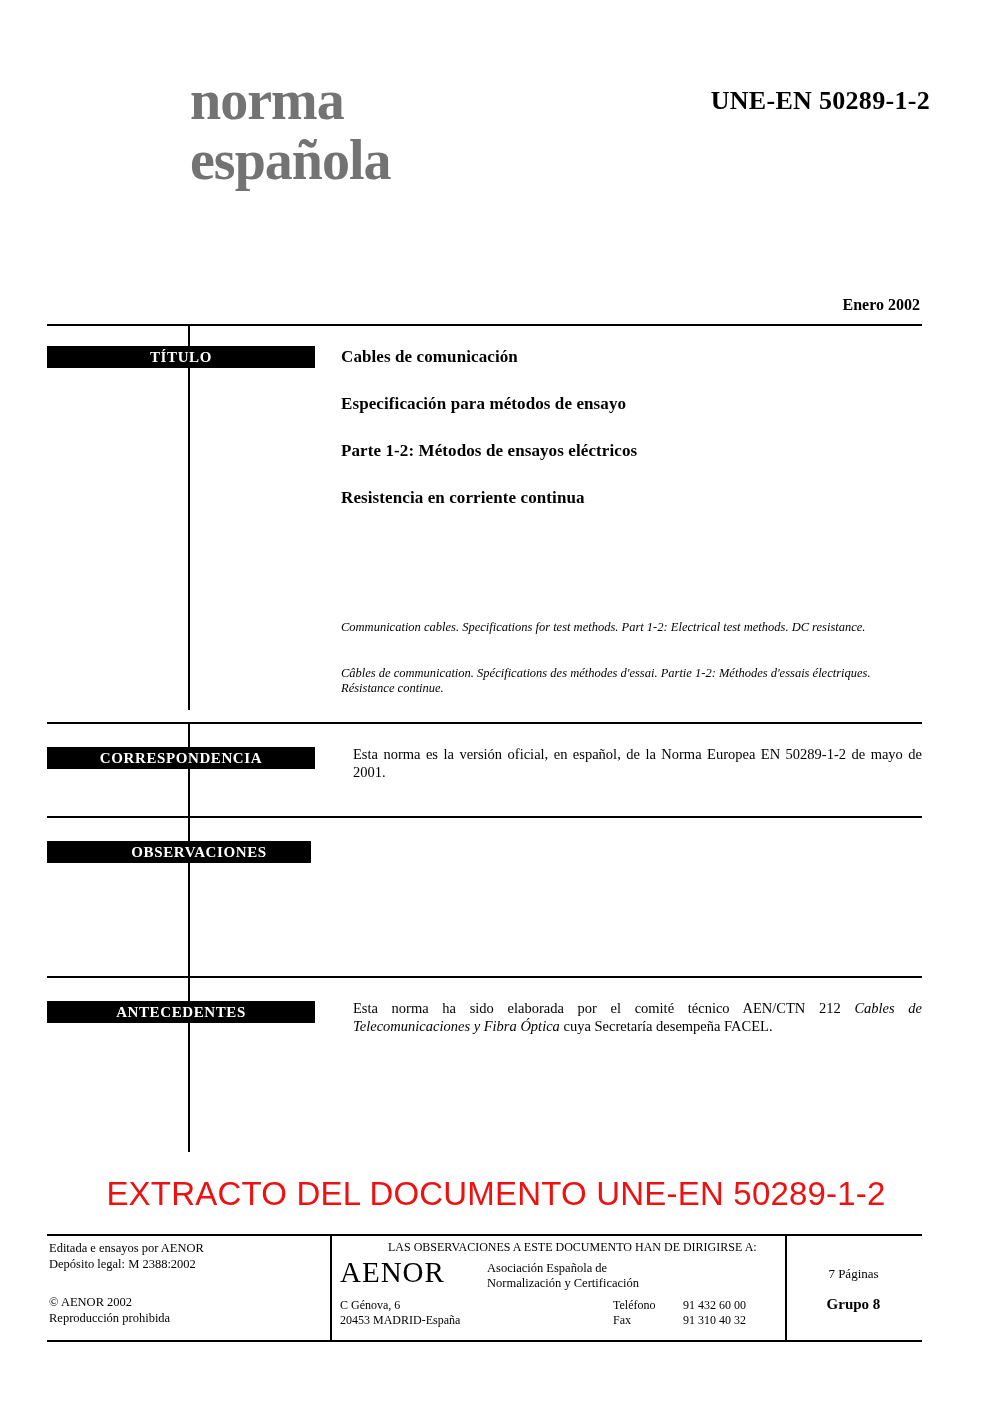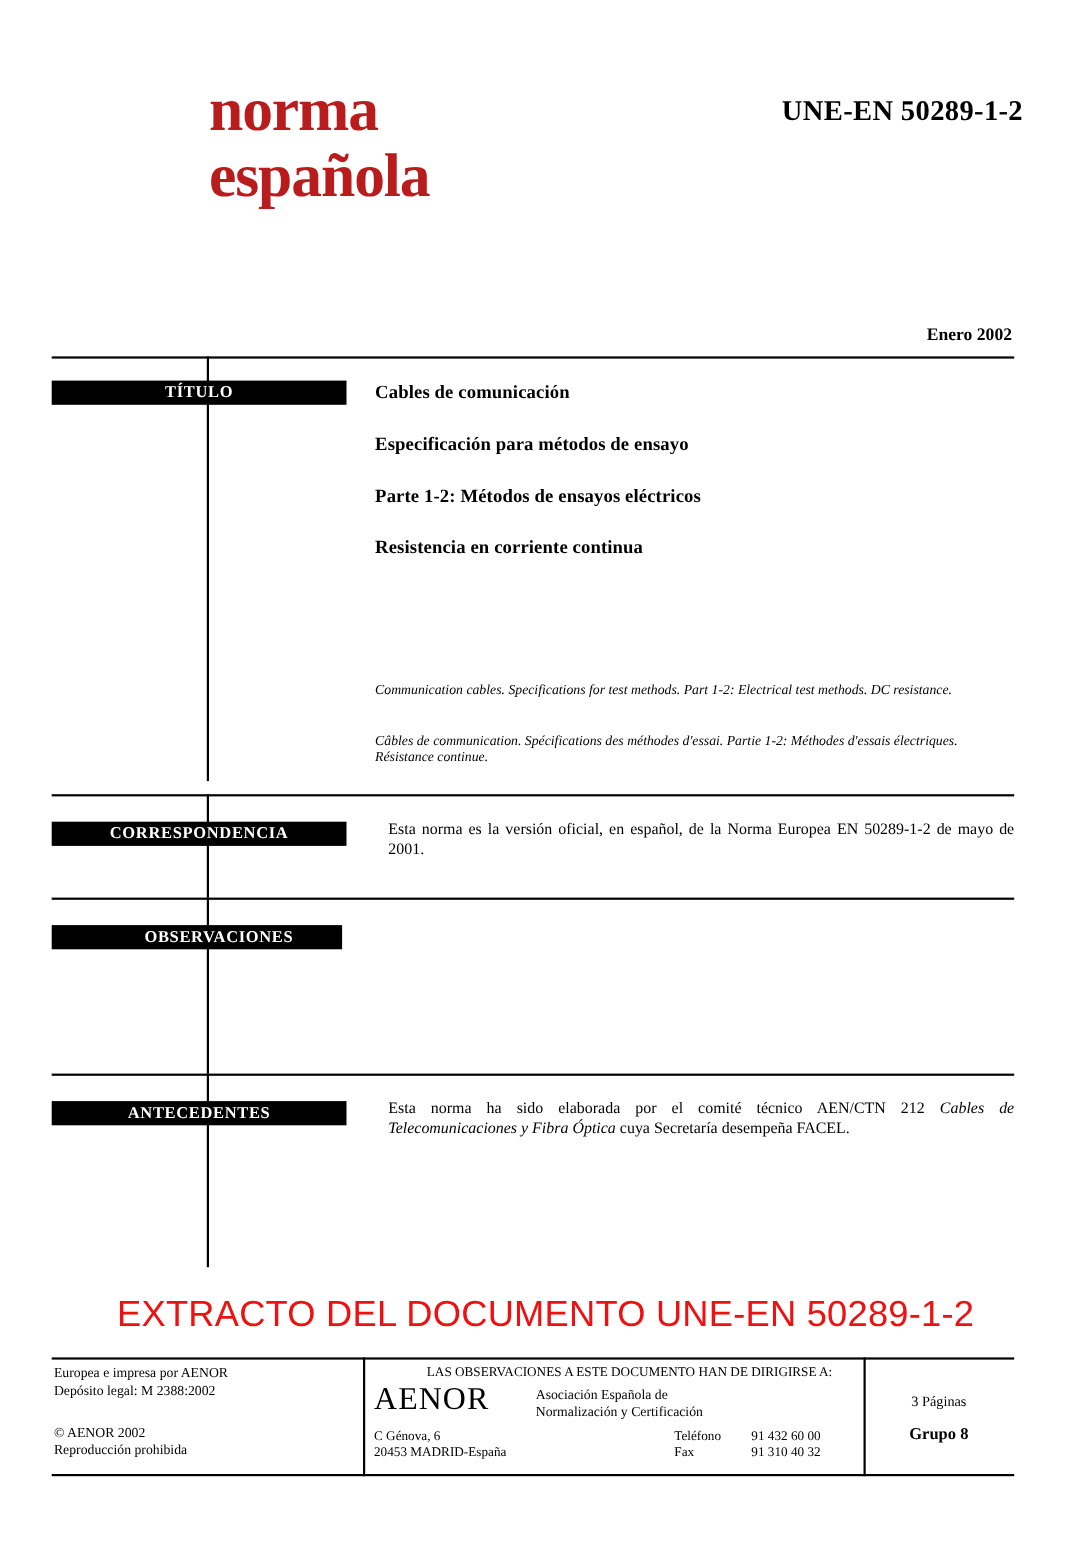--- a/index.html
+++ b/index.html
@@ -22,21 +22,21 @@
   
   .masthead {
     position: absolute;
     left: 190px;
     top: 70px;
     width: 740px;
   }
   .norma-logo {
     font-family: "Liberation Serif", serif;
     font-weight: bold;
-    color: #b91c1c;
+    color: #737373;
     font-size: 56px;
     line-height: 60px;
     letter-spacing: -1px;
   }
   .norma-logo .line2 {
     display: block;
   }
   .std-code {
     position: absolute;
     right: 0;
@@ -232,21 +232,21 @@
   </div>
 
   <div class="extract">EXTRACTO DEL DOCUMENTO UNE-EN 50289-1-2</div>
 
   <div class="footer-rule-top"></div>
   <div class="footer-rule-bottom"></div>
   <div class="footer-vline" style="left:330px;"></div>
   <div class="footer-vline" style="left:785px;"></div>
 
   <div class="footer-text" style="left:49px; top:1240px;">
-    <div>Europea e impresa por AENOR</div>
+    <div>Editada e ensayos por AENOR</div>
     <div>Depósito legal: M 2388:2002</div>
   </div>
   <div class="footer-text" style="left:49px; top:1294px;">
     <div>© AENOR 2002</div>
     <div>Reproducción prohibida</div>
   </div>
 
   <div class="footer-small" style="position:absolute; left:340px; top:1240px; width:430px;margin-left:48px;">LAS OBSERVACIONES A ESTE DOCUMENTO HAN DE DIRIGIRSE A:</div>
 
   <div style="position:absolute; left:340px; top:1256px;">
@@ -264,16 +264,16 @@
 
   <div class="footer-small" style="position:absolute; left:613px; top:1298px;">
     <div>Teléfono</div>
     <div>Fax</div>
   </div>
   <div class="footer-small" style="position:absolute; left:683px; top:1298px;">
     <div>91 432 60 00</div>
     <div>91 310 40 32</div>
   </div>
 
-  <div class="paginas" style="position:absolute; left:785px; width:137px; top:1266px; text-align:center;">3 Páginas</div>
+  <div class="paginas" style="position:absolute; left:785px; width:137px; top:1266px; text-align:center;">7 Páginas</div>
   <div class="grupo" style="position:absolute; left:785px; width:137px; top:1296px; text-align:center;">Grupo 8</div>
 
 </div>
 
 </body></html>

